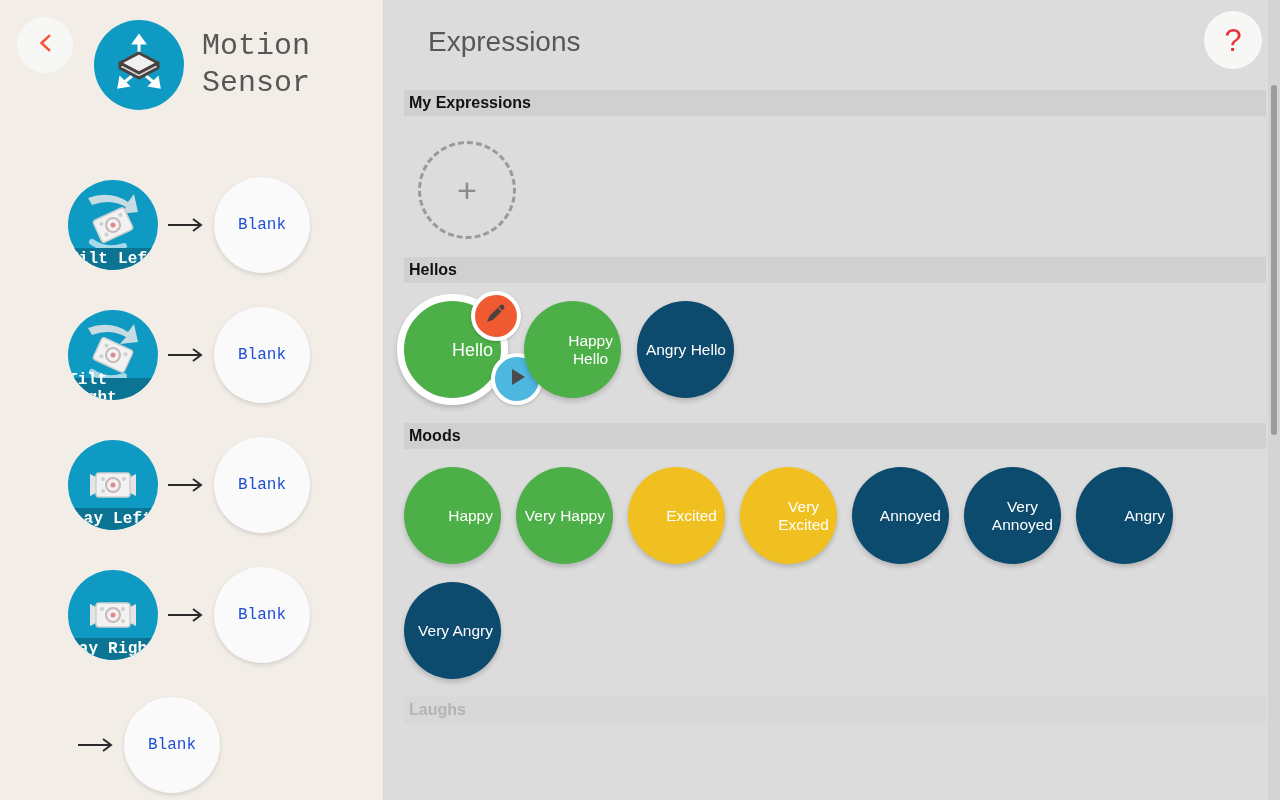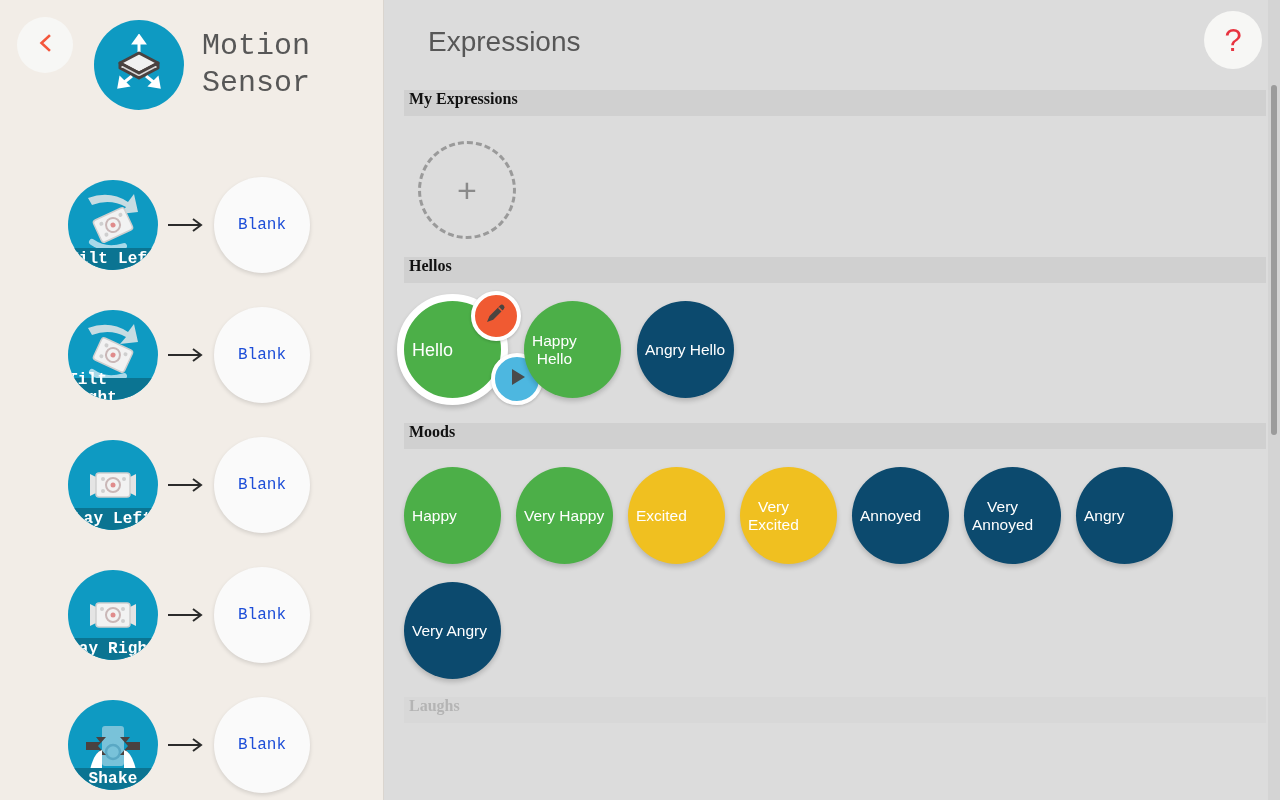--- a/index.html
+++ b/index.html
@@ -86,38 +86,38 @@
   .help-btn {
     position: absolute; right: 18px; top: 11px;
     width: 58px; height: 58px; border-radius: 50%;
     background: #f7f7f5; cursor: pointer;
     display: flex; align-items: center; justify-content: center;
     color: #e8333f; font-size: 31px; line-height: 1;
   }
 
   .section-head {
     margin: 0 14px 0 20px; height: 26px; background: #d0d0d0;
-    display: flex; padding-left: 5px;
-    font-size: 16px; font-weight: bold; color: #111; font-family: Liberation Serif, serif;
+    display: flex; align-items: center; padding-left: 5px;
+    font-size: 16px; font-weight: bold; color: #111;
   }
   .section-head.faded { color: #b4b4b4; background: #d8d8d8; }
   .bubble-area { padding: 18px 0 18px 20px; display: flex; flex-wrap: wrap; gap: 0; }
 
   .add-circle {
     width: 98px; height: 98px; border-radius: 50%;
     border: 3px dashed #9a9a9a; margin: 7px 0 0 14px;
     display: flex; align-items: center; justify-content: center;
     cursor: pointer;
   }
   .add-plus { font-size: 34px; color: #8a8a8a; line-height: 1; font-weight: 300; }
 
   .bubble-wrap { position: relative; margin-right: 16px; }
   .bubble {
     width: 97px; height: 97px; border-radius: 50%;
-    display: flex; align-items: center; justify-content: flex-start;
+    display: flex; align-items: center; justify-content: flex-end;
     text-align: center; color: #fff; font-size: 15.5px; line-height: 18px;
     box-shadow: 0 3px 5px rgba(0,0,0,.18);
     cursor: pointer; padding: 0 8px;
   }
   .bubble.green  { background: #4caf48; }
   .bubble.yellow { background: #f0c020; }
   .bubble.red    { background: #0c4a6e; }
   .bubble.selected {
     width: 111px; height: 111px; font-size: 18px;
     border: 7px solid #fff; margin: -7px 0 0 -7px;
@@ -287,31 +287,20 @@
           <div class="arrow">
             <svg width="40" height="16" viewBox="0 0 40 16">
               <path d="M2 8 H34 M27 2 L35 8 L27 14" stroke="#2b2b2b" stroke-width="2" fill="none"></path>
             </svg>
           </div>
           <div class="blank-circle">
             <span>Blank</span>
           </div>
         </div>
         <div class="gesture-row">
-          <div class="gesture-icon">
-            <svg width="90" height="90" viewBox="0 0 90 90">
-              <rect x="34" y="26" width="22" height="40" rx="3" fill="#79c2d9"></rect>
-              <circle cx="45" cy="52" r="7" fill="none" stroke="#5aa8c4" stroke-width="2.5"></circle>
-              <path d="M18 42 h14 l-4 -5 h10 l-8 9 8 9 h-10 l4 -5 h-14 z" fill="#4a4240"></path>
-              <path d="M72 42 h-14 l4 -5 h-10 l8 9 -8 9 h10 l-4 -5 h14 z" fill="#4a4240"></path>
-              <path d="M22 70 q4 -18 12 -20 v22 z" fill="#fff"></path>
-              <path d="M68 70 q-4 -18 -12 -20 v22 z" fill="#fff"></path>
-            </svg>
-            <div class="gesture-label">Shake</div>
-          </div>
           <div class="arrow">
             <svg width="40" height="16" viewBox="0 0 40 16">
               <path d="M2 8 H34 M27 2 L35 8 L27 14" stroke="#2b2b2b" stroke-width="2" fill="none"></path>
             </svg>
           </div>
           <div class="blank-circle">
             <span>Blank</span>
           </div>
         </div>
       </div>

